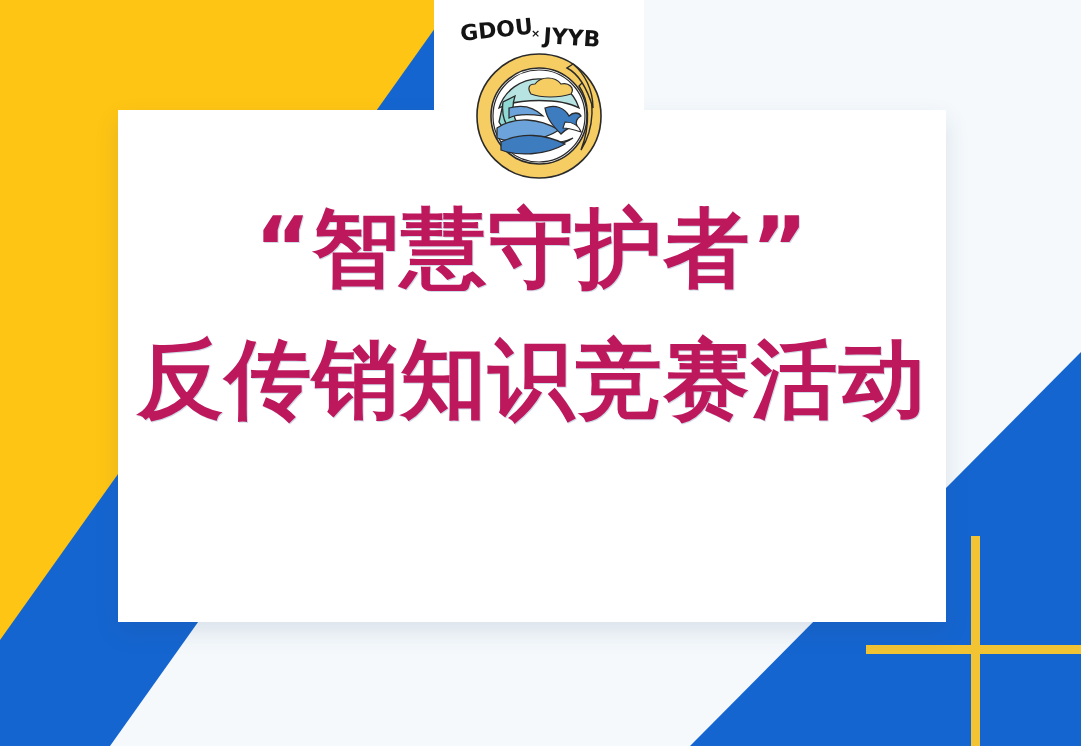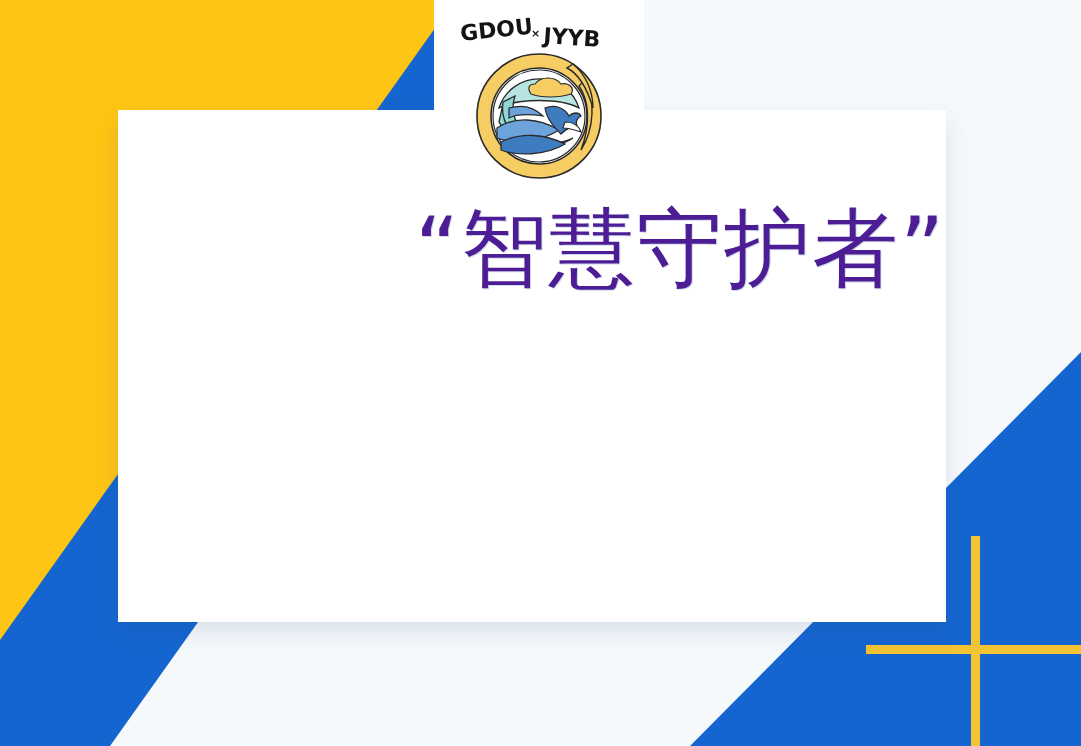--- a/index.html
+++ b/index.html
@@ -71,28 +71,27 @@
   
   #title-wrap {
     position: absolute;
     left: 118px;
     top: 196px;
     width: 828px;
     z-index: 5;
     text-align: center;
   }
   .title-line {
-    color: #4c1d95;
-    font-weight: 400;
+    color: #be185d;
+    font-weight: 700;
     letter-spacing: 0.02em;
     line-height: 1.22;
     white-space: nowrap;
     font-family: "DejaVu Sans", "Liberation Sans", sans-serif;
     text-shadow: 1px 1px 0 rgba(120,150,190,0.35);
-    text-align: right;
   }
   #title-line-1 {
     font-size: 86px;
     margin: 0 0 26px 0;
   }
   #title-line-2 {
     font-size: 86px;
     margin: 0;
   }
 </style>
@@ -156,15 +155,16 @@
 
       <path d="M76 62 C86 58 96 62 100 70 C104 66 110 66 112 70
                C108 72 106 76 108 80 C102 80 96 84 92 88
                C86 82 78 74 76 62 Z" fill="#3e7cc0" stroke="#2a2a2a" stroke-width="1.3"></path>
       <path d="M96 76 C104 76 110 80 112 86 C106 84 100 82 94 82 Z" fill="#ffffff" stroke="#2a2a2a" stroke-width="1.1"></path>
     </svg>
   </div>
 
   <div id="title-wrap">
     <div class="title-line" id="title-line-1">“智慧守护者”</div>
+    <div class="title-line" id="title-line-2">反传销知识竞赛活动</div>
   </div>
 
 </div>
 
 </body></html>

